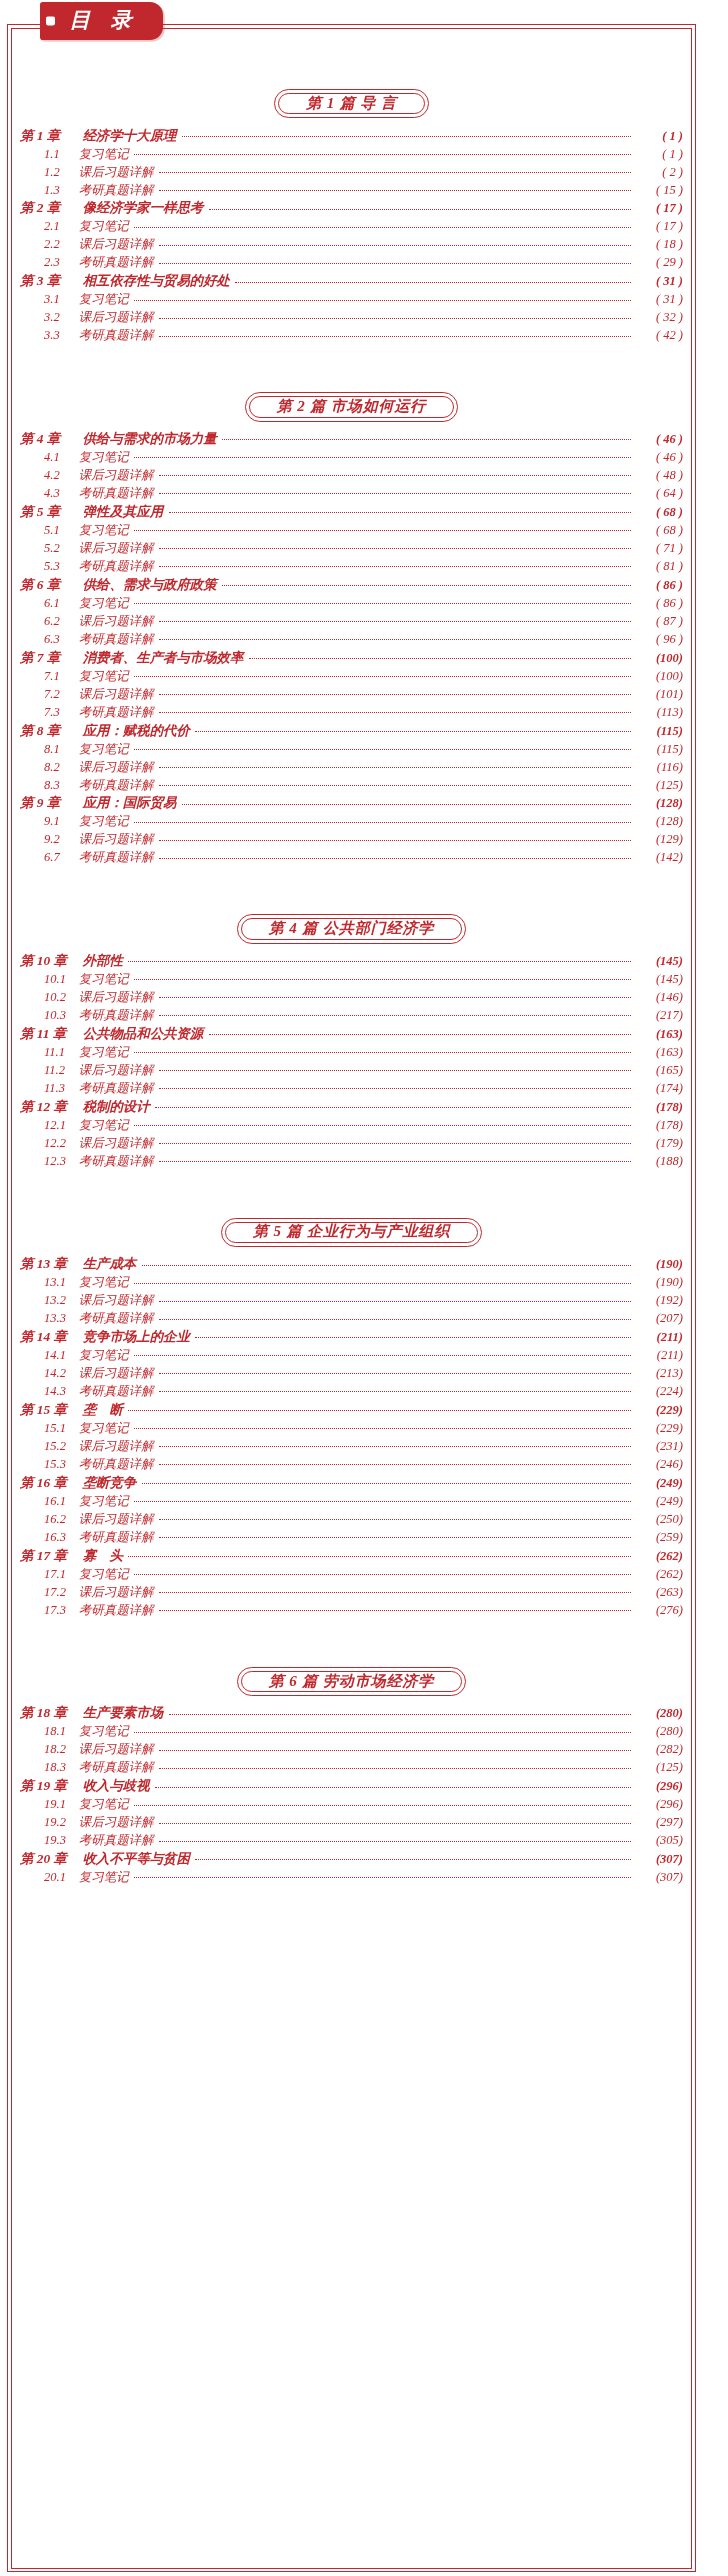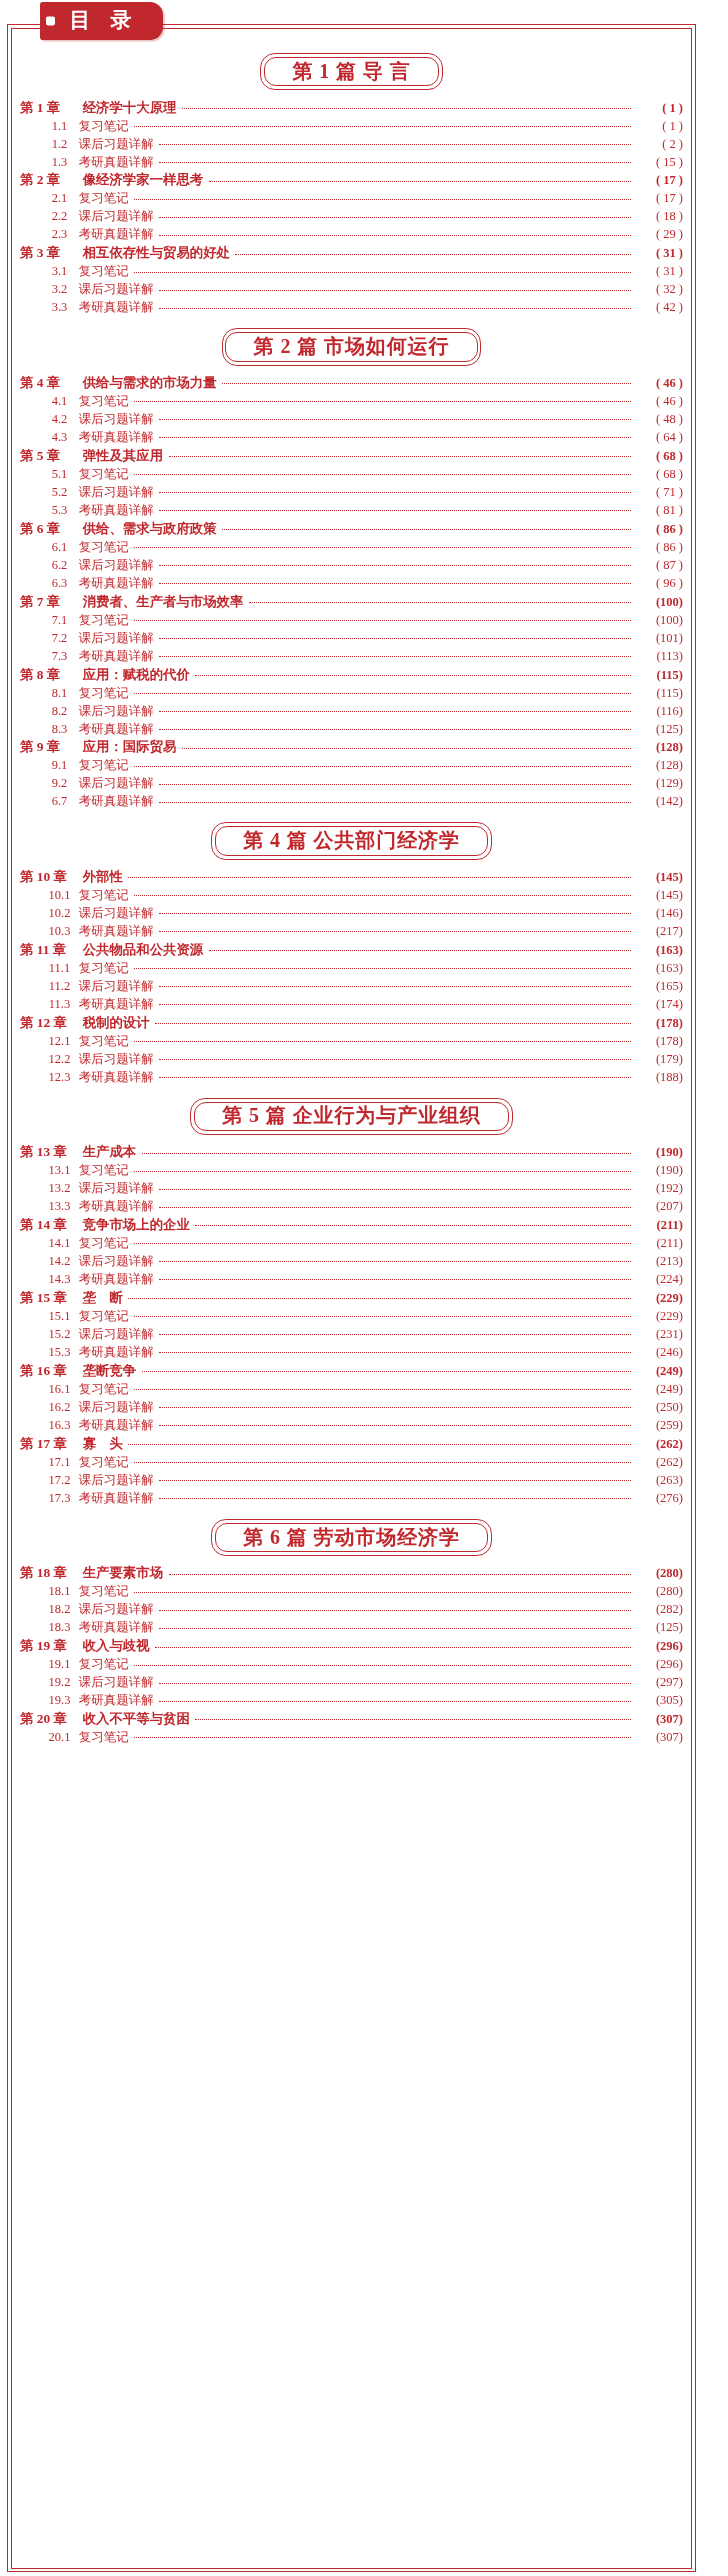--- a/index.html
+++ b/index.html
@@ -11,20 +11,21 @@
     width: 729px;
     font-family: "Liberation Serif", "DejaVu Serif", serif;
     color: #c0282d;
   }
   .page {
     position: relative;
     width: 703px;
     min-height: 2576px;
     padding: 0;
     background: #fff;
+    font-style: italic;
   }
   
   .frame {
     position: absolute;
     left: 7.4px;
     top: 24px;
     right: 7.4px;
     bottom: 3.7px;
     border: 1.8px solid #c0282d;
   }
@@ -72,24 +73,25 @@
   
   .part-head {
     text-align: center;
     margin: 12px 0 8.3px 0;
   }
   .part-head span {
     display: inline-block;
     border: 1.4px solid #c0282d;
     border-radius: 14.8px;
     padding: 3.7px 31px 4.6px 31px;
-    font-size: 20px;
+    font-size: 15px;
     font-weight: bold;
     letter-spacing: 0.9px;
     position: relative;
+    margin-top: 36px;
   }
   .part-head span::before {
     content: "";
     position: absolute;
     left: 2.8px; top: 2.8px; right: 2.8px; bottom: 2.8px;
     border: 0.9px solid #c0282d;
     border-radius: 12px;
     pointer-events: none;
   }
 
@@ -119,21 +121,20 @@
     display: inline-block;
     min-width: 59px;
   }
   .e-title {
     flex: 0 0 auto;
     padding-left: 3.7px;
   }
   .sub .e-num {
     display: inline-block;
     min-width: 31px;
-    text-align: center;
   }
   .dots {
     flex: 1 1 auto;
     overflow: hidden;
     margin: 0 3.7px 0 5.5px;
     position: relative;
     top: -2.8px;
     border-bottom: 1.3px dotted #c0282d;
     height: 11px;
   }

